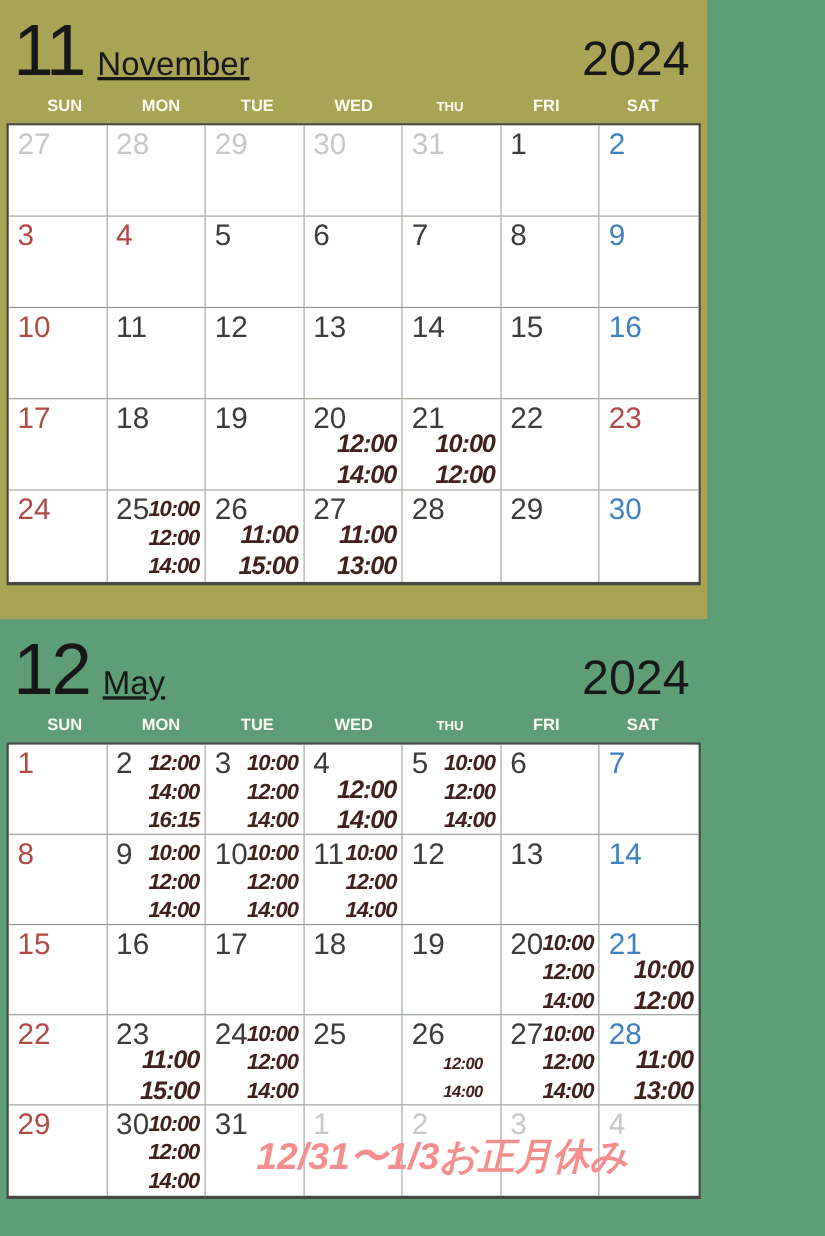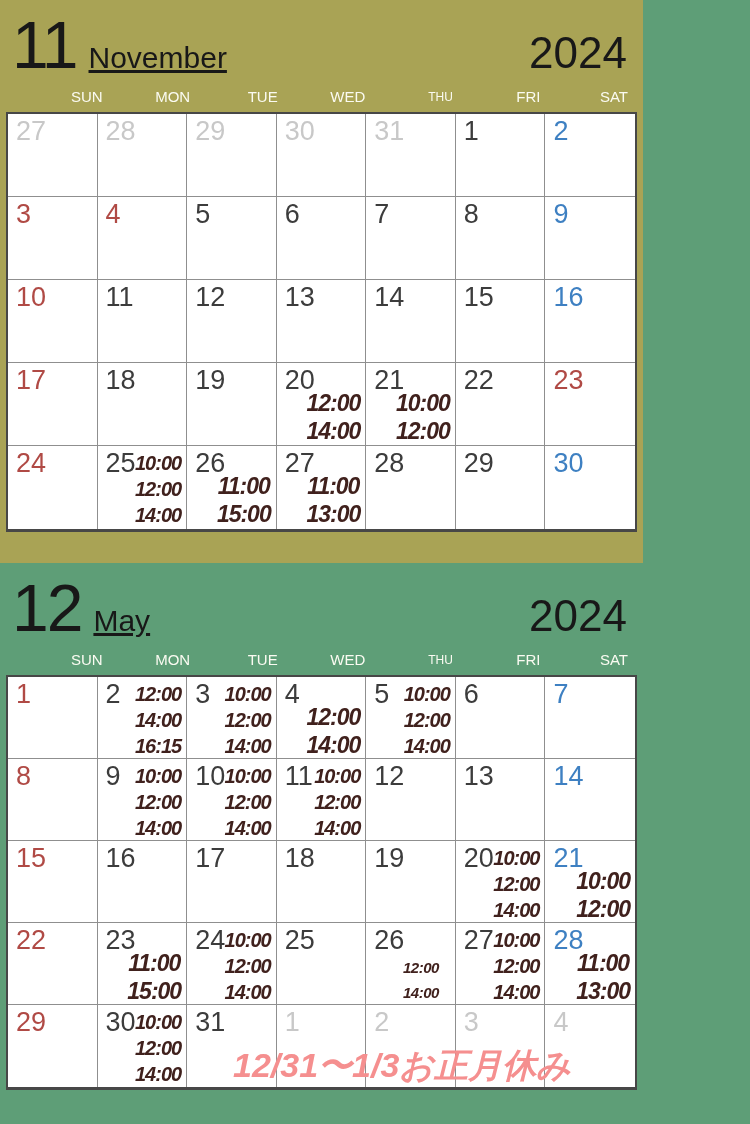--- a/index.html
+++ b/index.html
@@ -9,48 +9,48 @@
   .month { position:relative; width:643px; }
   .month-nov { height:563px; }
   .month-dec { height:561px; }
 
   .month-header { display:flex; align-items:baseline; padding:8px 16px 0 12px; }
   .month-num { font-size:66px; line-height:74px; font-weight:500; color:#181818; letter-spacing:-2px; }
   .month-name { font-size:30px; font-weight:500; color:#181818; margin-left:12px;text-decoration:underline; }
   .year { margin-left:auto; font-size:44px; font-weight:500; color:#181818; }
 
   .weekday-row { display:grid; grid-template-columns:repeat(7,1fr); margin:6px 15px 6px; }
-  .wd { text-align:right; color:#fbfbf2; font-weight:400; font-size:15px; line-height:18px; }
+  .wd { text-align:center; color:#fbfbf2; font-weight:700; font-size:15px; line-height:18px; }
   .wd.thu { font-size:12px; }
 
   .grid { display:grid; grid-template-columns:repeat(7,1fr); margin:0 6px;
     border:2px solid #474747; border-bottom-width:3px; }
   .month-nov .grid { grid-template-rows:repeat(5,83px); }
   .month-dec .grid { grid-template-rows:repeat(5,82px); }
 
   .cell { position:relative; background:#ffffff;
     border-right:1px solid #8f8f8f; border-bottom:1px solid #8f8f8f; }
   .cell:nth-child(7n) { border-right:none; }
   .cell:nth-child(n+29) { border-bottom:none; }
 
   .day-num { position:absolute; top:4px; left:8px; font-size:27px; line-height:1;
     font-weight:400; color:var(--wk); }
   .day-num.sunday, .day-num.holiday { color:var(--sun); }
   .day-num.saturday { color:var(--sat); }
   .day-num.adjacent { color:var(--adj); }
 
-  .times { position:absolute; top:26px; right:5px; text-align:center;
+  .times { position:absolute; top:26px; right:5px; text-align:right;
     font-weight:700; font-style:italic; color:var(--time);
     font-size:23px; line-height:28px; letter-spacing:-1px; }
   .times.inline { top:4px; font-size:20px; line-height:26px; }
   .times.small { top:32px; right:16px; font-size:15px; line-height:25px; letter-spacing:-0.5px; }
 
   .holiday-note { position:absolute; left:233px; top:468px; z-index:5;
     font-size:34px; line-height:42px; font-weight:700; font-style:italic;
-    color:var(--pink); white-space:nowrap; letter-spacing:0;margin-top:13px; }
+    color:var(--pink); white-space:nowrap; letter-spacing:0; }
 </style>
 </head>
 <body>
 
 <div class="page">
 
   <section class="month month-nov" style="background: rgb(169, 163, 85);">
     <header class="month-header">
       <span class="month-num">11</span>
       <span class="month-name">November</span>

